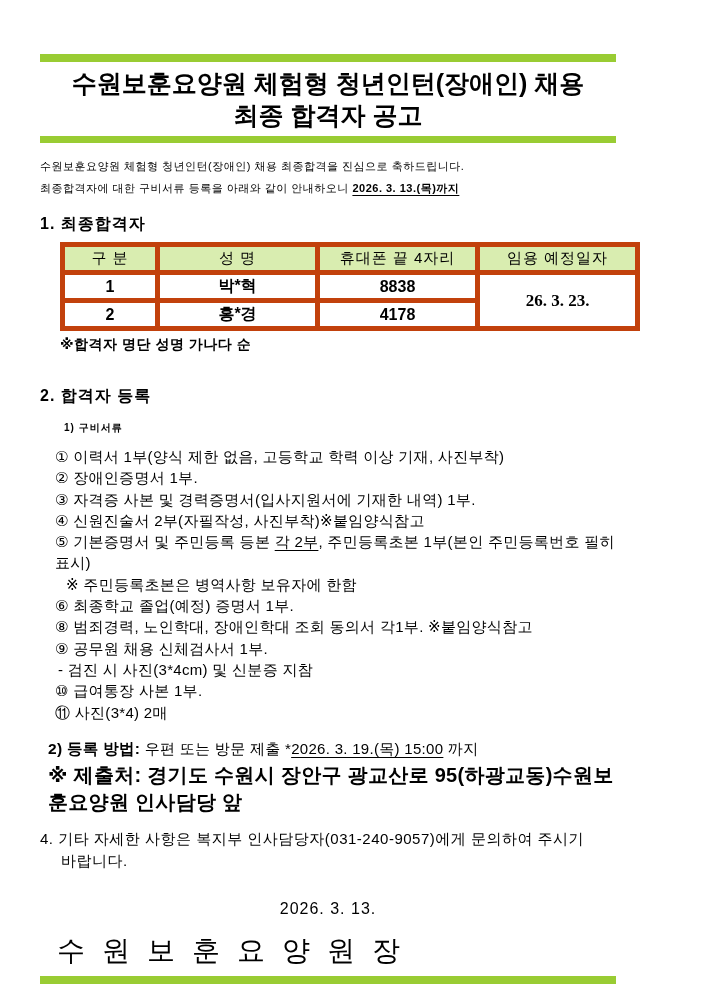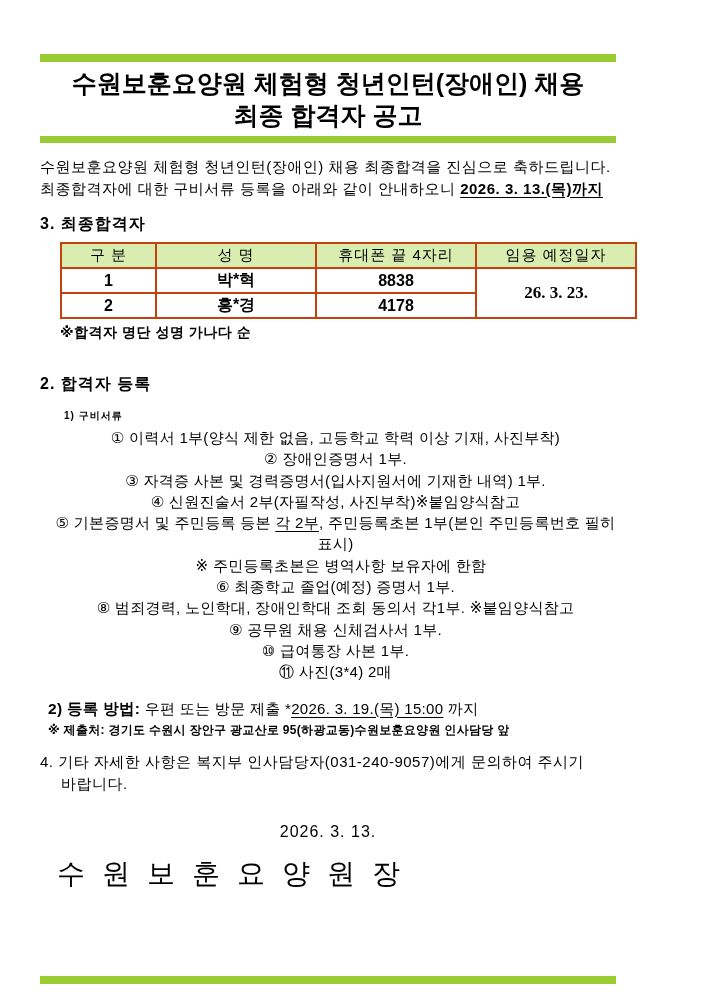--- a/index.html
+++ b/index.html
@@ -10,39 +10,39 @@
     padding:54px 40px 0 40px;
     background:#ffffff;
     font-family:"Liberation Sans","DejaVu Sans",sans-serif;
     color:#000;
     overflow:hidden;
   }
   .bar{height:8px;background:#99CC33;}
   .bar.mid{height:7px;margin-top:5px;}
   .bar.bottom{position:absolute;left:40px;right:40px;bottom:24px;height:8px;}
   .title-block{text-align:center;font-weight:bold;font-size:25px;line-height:32px;margin-top:5px;}
-  .intro{margin-top:13px;font-size:15px;line-height:21.5px;letter-spacing:.5px;}
+  .intro{margin-top:13px;font-size:11px;line-height:21.5px;letter-spacing:.5px;}
   .deadline{font-weight:bold;text-decoration:underline;text-underline-offset:3px;}
   .sec-heading{font-size:16px;font-weight:bold;margin-top:15px;letter-spacing:1px;}
   .table-wrap{margin:7px 0 0 20px;}
   table{border-collapse:collapse;width:575px;border:2px solid #000;table-layout:fixed;}
-  th,td{border:2px solid #c2410c;text-align:center;padding:0;height:23px;font-size:15px;}
+  th,td{border:5px solid #c2410c;text-align:center;padding:0;height:23px;font-size:15px;}
   th{background:#D9EDB0;font-weight:normal;letter-spacing:1px;}
   td{font-weight:bold;font-size:16px;}
   td.date-cell{font-size:17px;font-family:Liberation Serif, serif;}
   .table-note{margin:5px 0 0 20px;font-size:14px;font-weight:bold;letter-spacing:.5px;}
   .sub-heading{margin:14px 0 0 24px;font-size:10px;font-weight:bold;letter-spacing:1px;}
-  .doc-list{margin-top:4px;font-size:15px;line-height:21.3px;letter-spacing:.3px;text-align:center;}
+  .doc-list{margin-top:11px;font-size:15px;line-height:21.3px;letter-spacing:.3px;}
   .doc-line{padding-left:15px;}
   .doc-line.note{padding-left:26px;}
   .doc-line.dash{padding-left:18px;}
   .u{text-decoration:underline;text-underline-offset:3px;}
   .reg-line{margin-top:16px;font-size:15px;padding-left:8px;letter-spacing:.3px;}
   .reg-label{font-weight:bold;font-size:15.5px;}
-  .submit-line{margin-top:2px;font-size:12px;font-weight:bold;padding-left:8px;letter-spacing:.3px;}
+  .submit-line{margin-top:2px;font-size:20px;font-weight:bold;padding-left:8px;letter-spacing:.3px;}
   .sec4{margin-top:12px;font-size:15px;line-height:22px;letter-spacing:.5px;}
   .sec4 .cont{padding-left:21px;}
   .footer-date{margin-top:28px;text-align:center;font-size:16px;letter-spacing:1px;}
   .signature{margin-top:14px;text-align:left;font-size:28px;letter-spacing:17px;padding-left:17px;}
 </style>
 </head>
 <body>
 
 <div class="page">
 
@@ -53,21 +53,21 @@
     <div>최종 합격자 공고</div>
   </div>
 
   <div class="bar mid"></div>
 
   <div class="intro">
     <div>수원보훈요양원 체험형 청년인턴(장애인) 채용 최종합격을 진심으로 축하드립니다.</div>
     <div><span>최종합격자에 대한 구비서류 등록을 아래와 같이 안내하오니 </span><span class="deadline">2026. 3. 13.(목)까지</span></div>
   </div>
 
-  <div class="sec-heading">3. 최종합격자</div>
+  <div class="sec-heading">1. 최종합격자</div>
 
   <div class="table-wrap">
     <table>
       <colgroup>
           <col style="width:95px">
           <col style="width:160px">
           <col style="width:160px">
           <col style="width:160px">
         </colgroup>
       <thead>
@@ -103,20 +103,21 @@
   <div class="doc-list">
     <div class="doc-line">① 이력서 1부(양식 제한 없음, 고등학교 학력 이상 기재, 사진부착)</div>
     <div class="doc-line">② 장애인증명서 1부.</div>
     <div class="doc-line">③ 자격증 사본 및 경력증명서(입사지원서에 기재한 내역) 1부.</div>
     <div class="doc-line">④ 신원진술서 2부(자필작성, 사진부착)※붙임양식참고</div>
     <div class="doc-line"><span>⑤ 기본증명서 및 주민등록 등본 </span><span class="u">각 2부</span><span>, 주민등록초본 1부(본인 주민등록번호 필히 표시)</span></div>
     <div class="doc-line note">※ 주민등록초본은 병역사항 보유자에 한함</div>
     <div class="doc-line">⑥ 최종학교 졸업(예정) 증명서 1부.</div>
     <div class="doc-line">⑧ 범죄경력, 노인학대, 장애인학대 조회 동의서 각1부. ※붙임양식참고</div>
     <div class="doc-line">⑨ 공무원 채용 신체검사서 1부.</div>
+    <div class="doc-line dash">- 검진 시 사진(3*4cm) 및 신분증 지참</div>
     <div class="doc-line">⑩ 급여통장 사본 1부.</div>
     <div class="doc-line">⑪ 사진(3*4) 2매</div>
   </div>
 
   <div class="reg-line"><span class="reg-label">2) 등록 방법:</span><span> 우편 또는 방문 제출  *</span><span class="u">2026. 3. 19.(목) 15:00</span><span> 까지</span></div>
 
   <div class="submit-line">※ 제출처: 경기도 수원시 장안구 광교산로 95(하광교동)수원보훈요양원 인사담당 앞</div>
 
   <div class="sec4">
     <div>4. 기타 자세한 사항은 복지부 인사담당자(031-240-9057)에게 문의하여 주시기</div>

